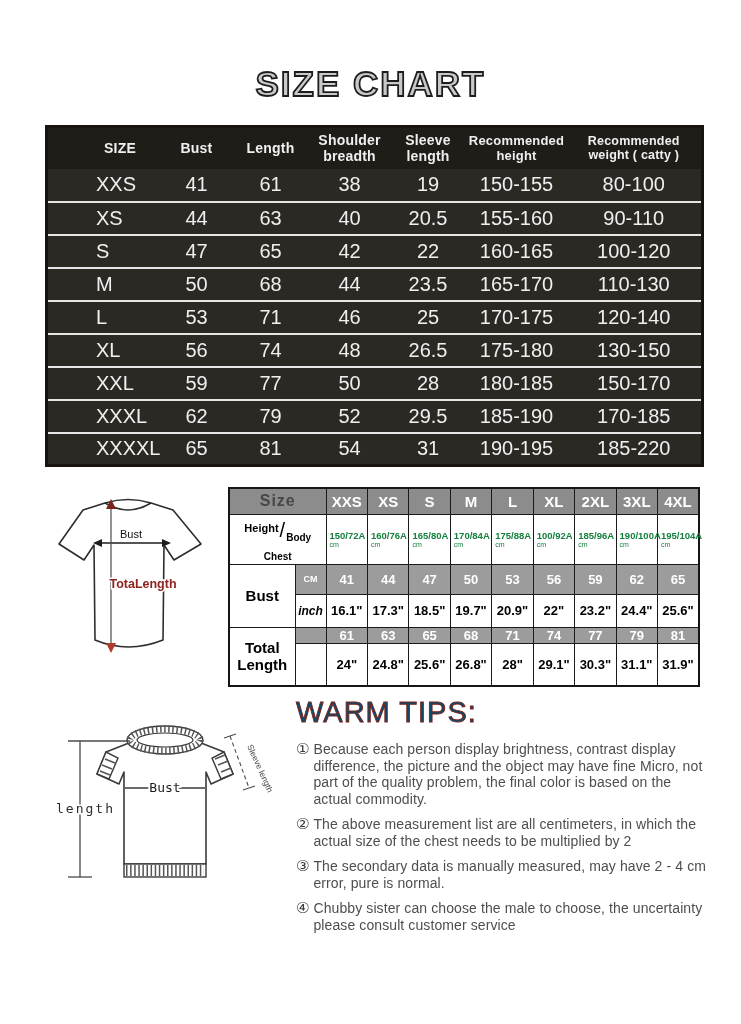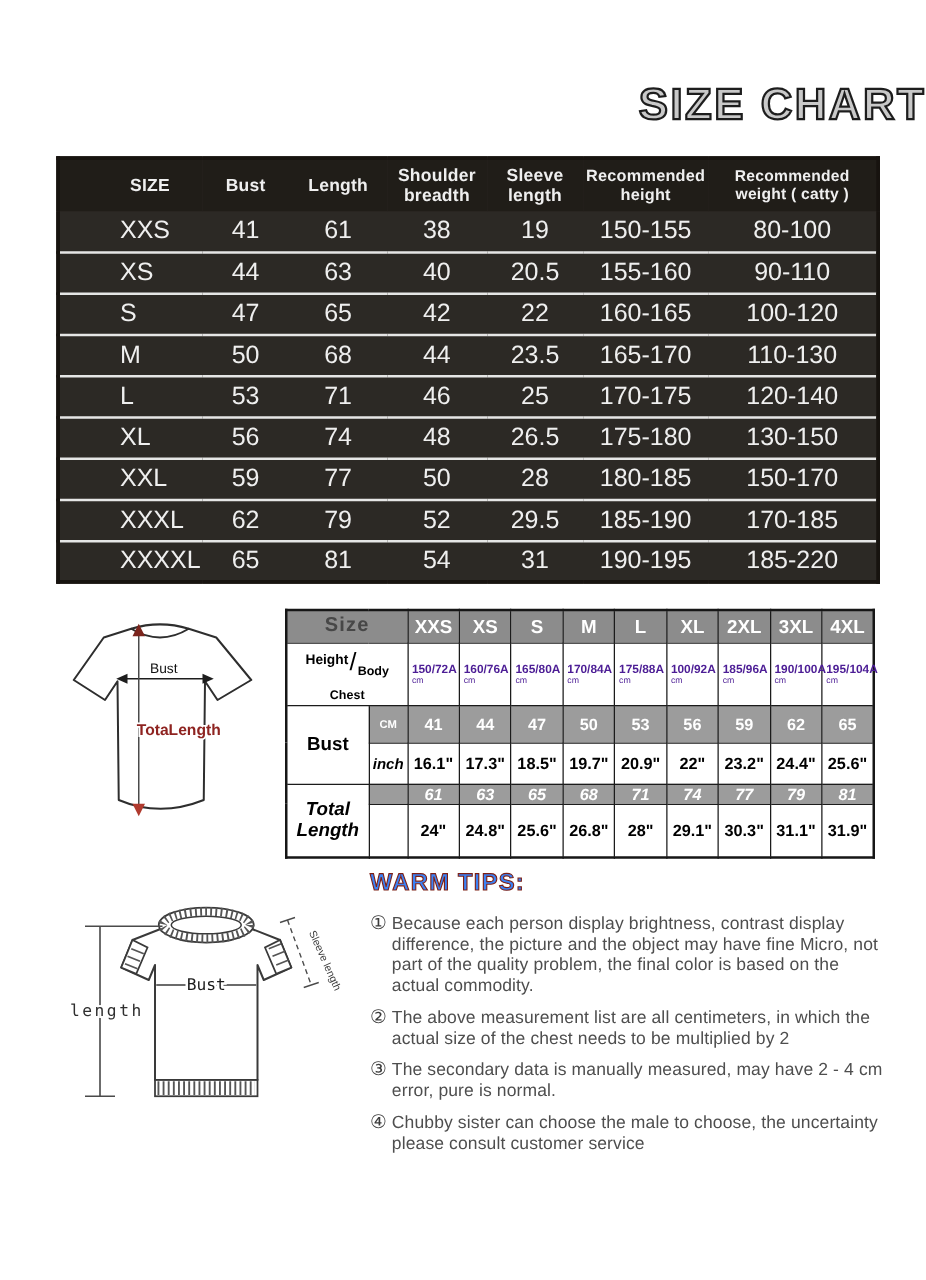--- a/index.html
+++ b/index.html
@@ -1,21 +1,21 @@
 <!DOCTYPE html>
 <html><head>
 <meta charset="utf-8">
 <style>
   * { margin:0; padding:0; box-sizing:border-box; }
   html,body { background:#fff; }
   body { width:741px; height:1024px; position:relative; font-family:"Liberation Sans", sans-serif; overflow:hidden; }
 
   
   .page-title {
-    position:absolute; top:64px; left:0; width:741px; text-align:right;
+    position:absolute; top:64px; left:0; width:741px; text-align:center;
     font-size:35px; font-weight:bold; letter-spacing:2px;
     color:#c9c9c9; -webkit-text-stroke:1.8px #1d1d1d;
   }
 
   
   table { border-collapse:collapse; }
   .main-table {
     position:absolute; left:45px; top:125px; width:656px; height:340px;
     background:#2c2925; table-layout:fixed; color:#efefef;
     border:3px solid #17130f;
@@ -37,42 +37,42 @@
   }
   .detail-table td { border:1.5px solid #1b1b1b; text-align:center; vertical-align:middle; }
   .dt-head { height:26px; }
   .dt-sizehead { background:#8c8c8c; color:#474747; font-size:16px; font-weight:bold; letter-spacing:1px; }
   .dt-sizecol { background:#8c8c8c; color:#fff; font-size:15px; font-weight:bold; }
   .dt-hrow { height:32px; }
   .dt-hlabel { background:#fff; color:#000; font-weight:bold; padding:4px 2px; }
   .dt-hlabel .ht { font-size:11px; position:relative; top:-5px; }
   .dt-hlabel .slash { font-size:20px; font-weight:normal; margin:0 1px; }
   .dt-hlabel .hb { font-size:10px; position:relative; top:4px; }
-  .dt-hval { background:#fff; color:#4c1d95; padding:2px 1px 0 3px; }
+  .dt-hval { background:#fff; color:#15803d; padding:2px 1px 0 3px; }
   .dt-hval .hv { font-size:9.5px; font-weight:bold; line-height:10px; text-align:left; }
   .dt-hval .hu { font-size:7px; line-height:8px; text-align:left; }
   .dt-cm { height:30px; }
   .dt-inch { height:33px; }
-  .dt-cm2 { height:14px;font-style:italic; }
+  .dt-cm2 { height:14px; }
   .dt-inch2 { height:43px; }
   .dt-label { background:#fff; color:#000; font-size:15px; font-weight:bold; line-height:17px; }
   .g { background:#9c9c9c; color:#fff; font-size:13px; font-weight:bold; }
   .w { background:#fff; color:#000; font-size:13px; font-weight:bold; }
   .dt-unit-cm { background:#9c9c9c; color:#fff; font-size:9px; font-weight:bold; }
   .dt-unit-inch { background:#fff; color:#000; font-size:12px; font-weight:bold;font-style:italic; }
 
   
   .shirt1 { position:absolute; left:55px; top:490px; }
   .shirt2 { position:absolute; left:52px; top:714px; }
 
   
   .tips { position:absolute; left:296px; top:696px; width:414px; }
   .tips-title {
-    font-size:19px; font-weight:bold; letter-spacing:1px;
-    color:#3b82f6; -webkit-text-stroke:0.9px #7c1f14; margin-bottom:12px;
+    font-size:29px; font-weight:normal; letter-spacing:1px;
+    color:#0c4a6e; -webkit-text-stroke:0.9px #7c1f14; margin-bottom:12px;
   }
   .tip { display:flex; align-items:flex-start; margin-bottom:9px; }
   .tip-num { font-family:"DejaVu Sans", sans-serif; font-size:15px; color:#3c3c3c; margin-right:4px; line-height:17px; }
   .tip-text { font-size:14px; color:#4e4e4e; line-height:16.5px; letter-spacing:0.1px; }
 </style>
 </head>
 <body>
 
 <div class="page-title">SIZE CHART</div>
 

